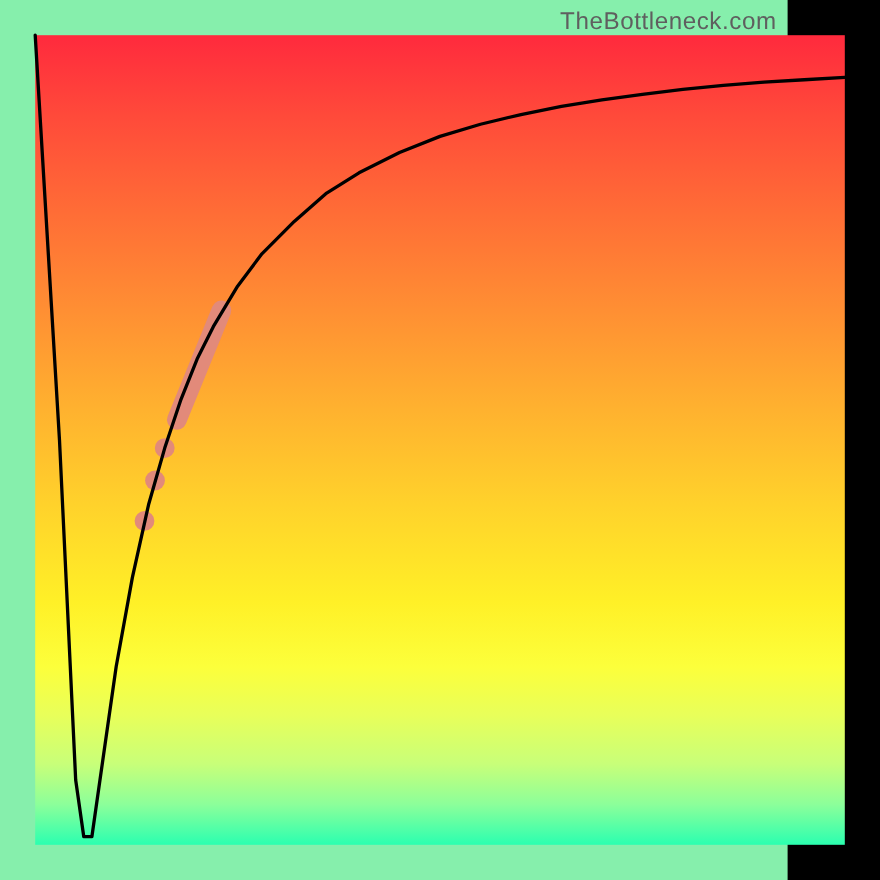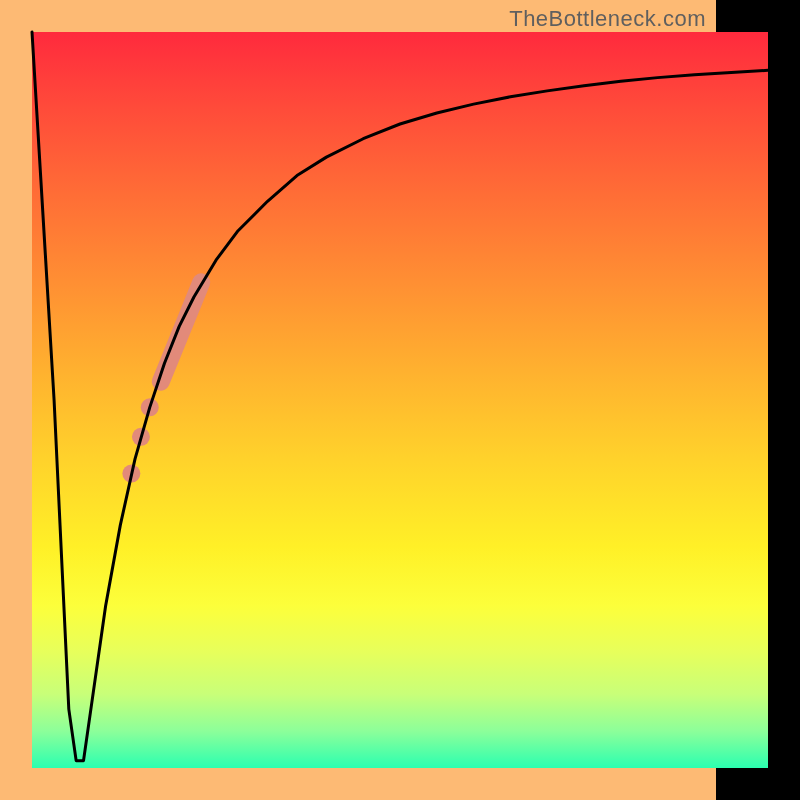--- a/index.html
+++ b/index.html
@@ -8,21 +8,21 @@
     width: 800px;
     height: 800px;
     overflow: hidden;
     background: #000;
     font-family: Arial, Helvetica, sans-serif;
   }
   .frame {
     position: relative;
     width: 716px;
     height: 800px;
-    background: #fdba74;
+    background: #86efac;
   }
   .plot-area {
     position: absolute;
     left: 32px;
     top: 32px;
     width: 736px;
     height: 736px;
     background: linear-gradient(
       to bottom,
       #ff2a3d 0%,

